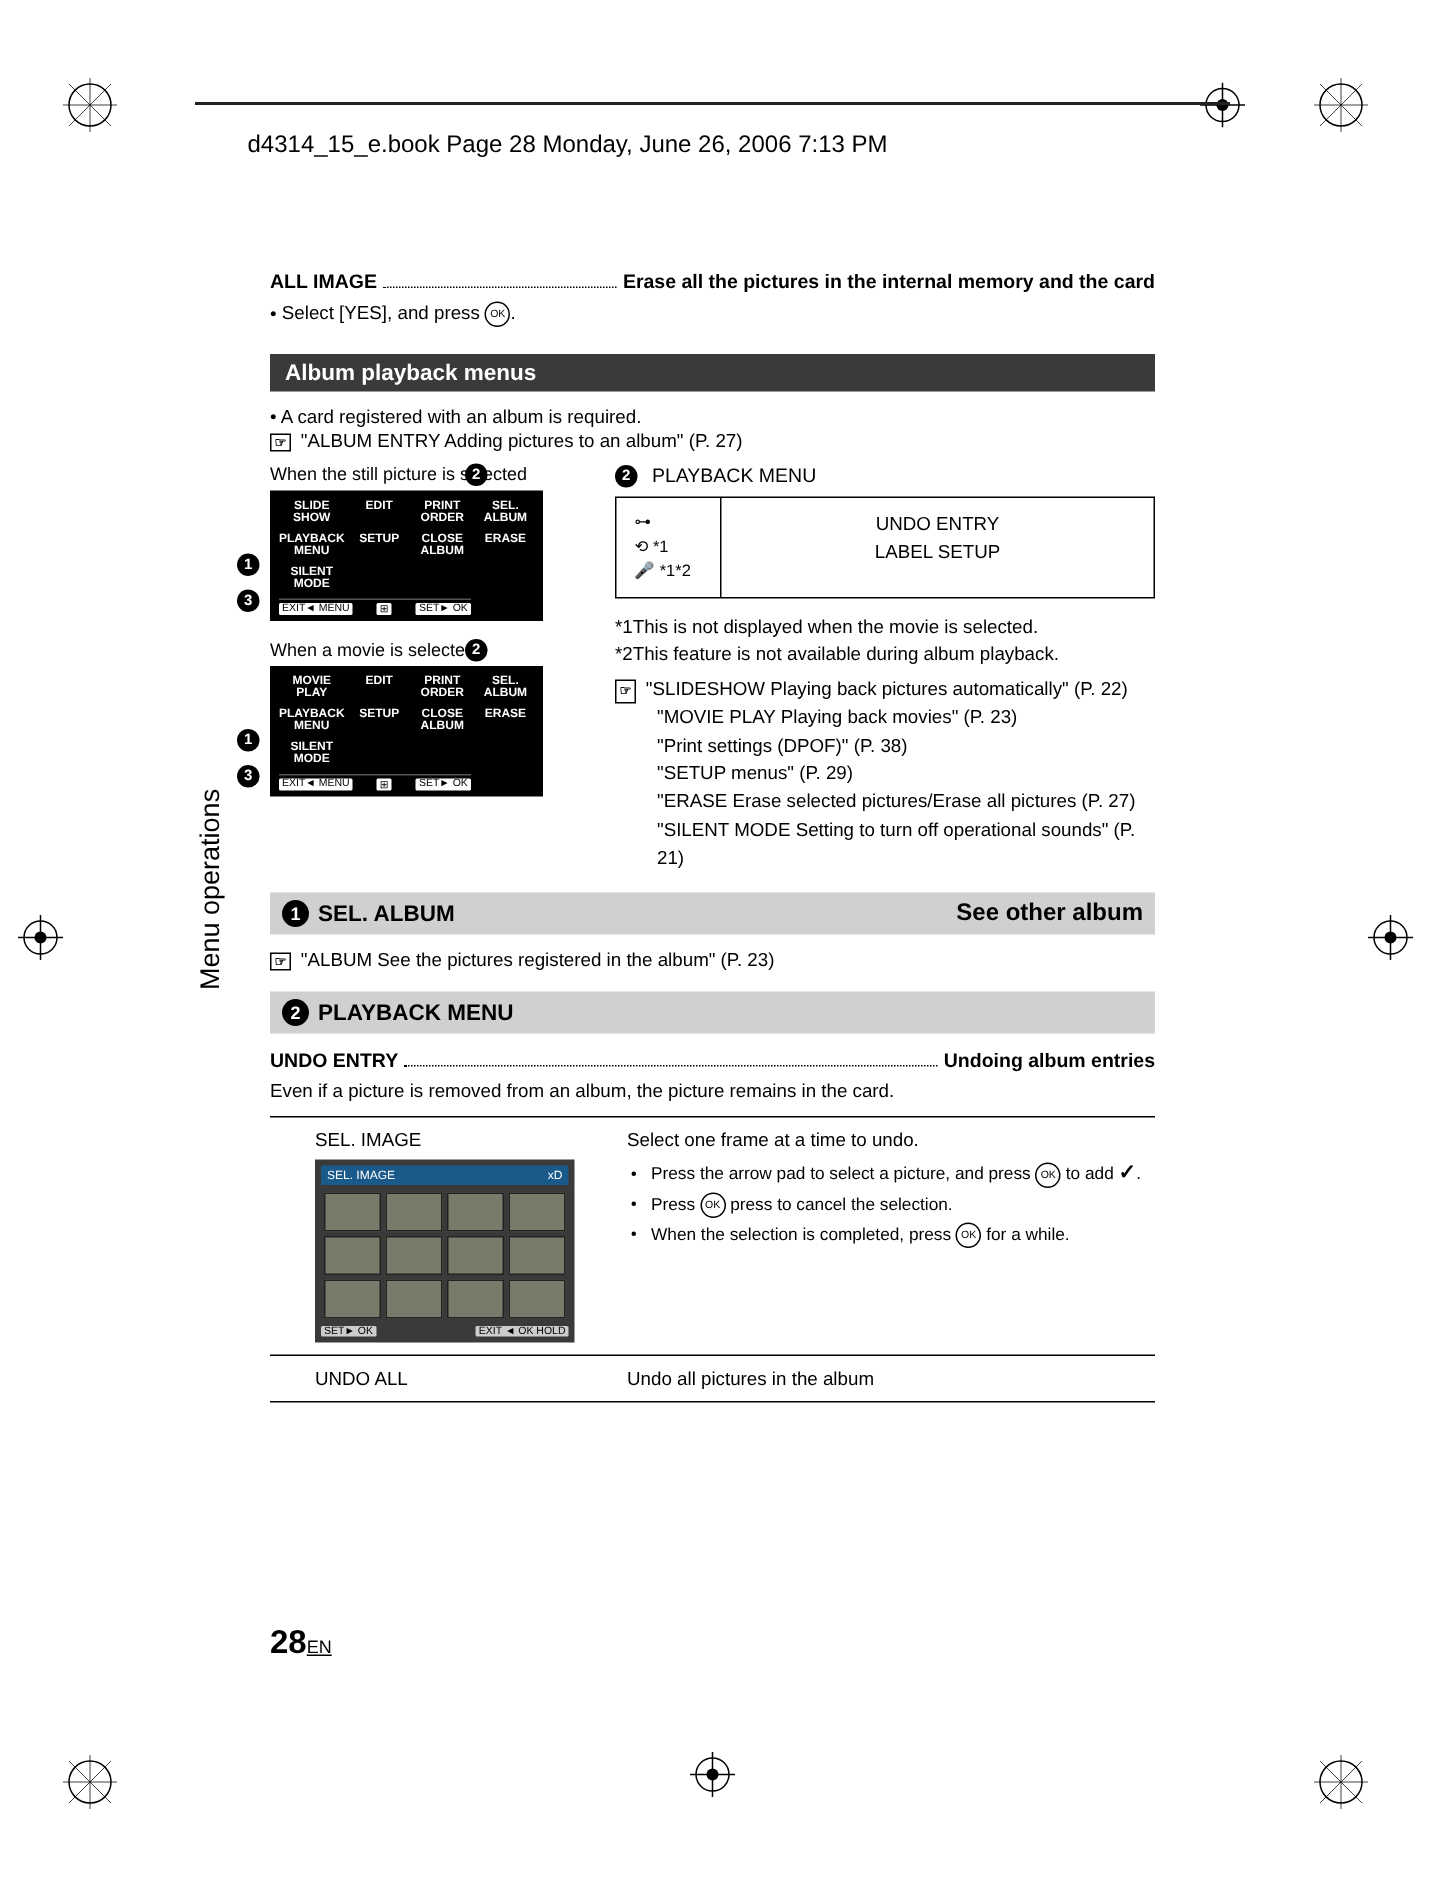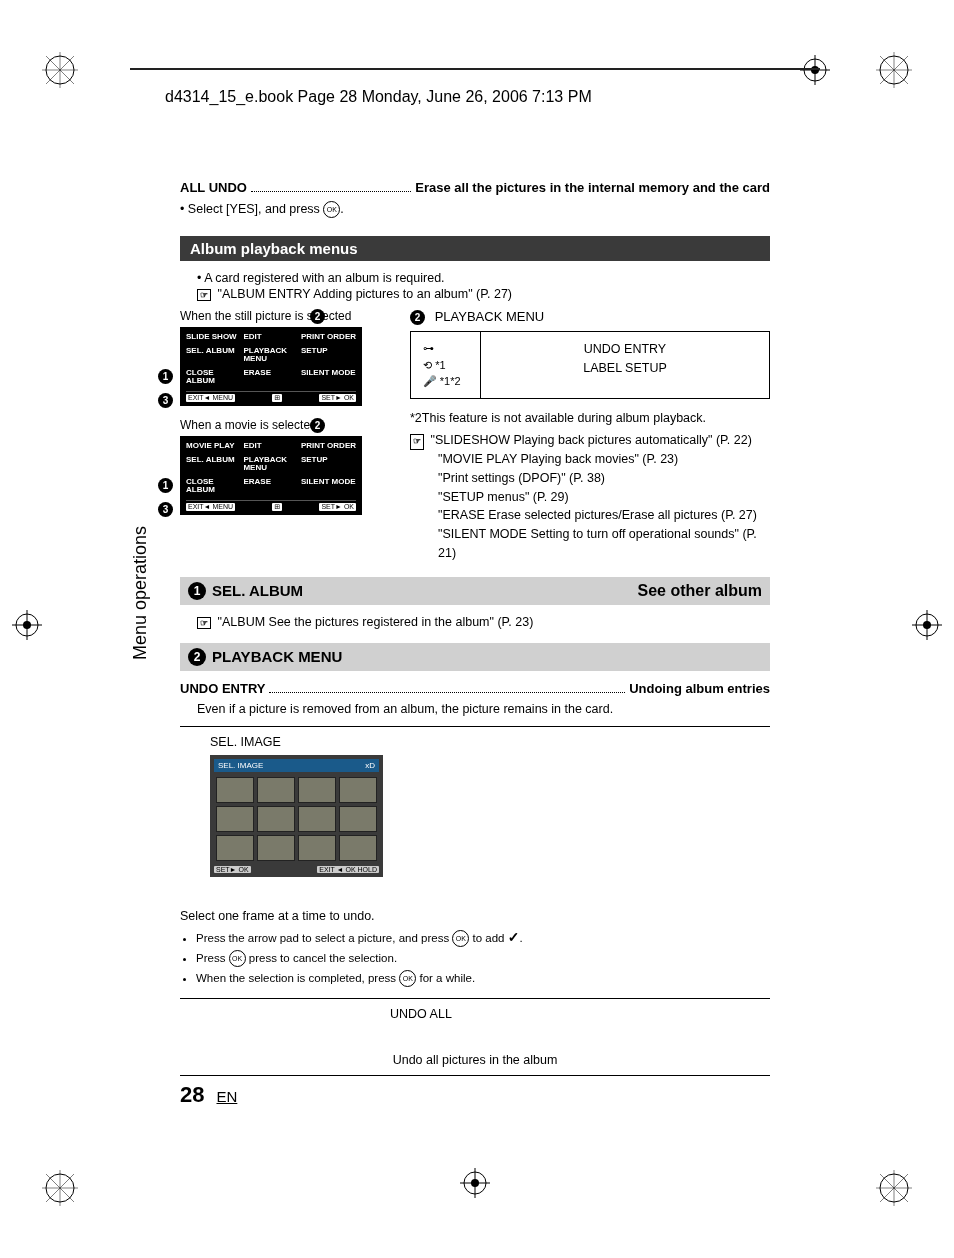--- a/index.html
+++ b/index.html
@@ -112,42 +112,43 @@
     color: #fff;
     font-size: 12px;
     font-weight: bold;
     line-height: 18px;
     text-align: center;
     margin-right: 6px;
     vertical-align: middle;
   }
   .num-circle.sm { width:15px;height:15px;font-size:10px;line-height:15px;}
 
-  .small-note { font-size: 12.5px; margin: 2px 17px; }
+  .small-note { font-size: 12.5px; margin: 2px 0; }
 
   .two-col {
     display: flex;
     gap: 20px;
     margin-top: 8px;
   }
   .two-col .left { width: 210px; }
   .two-col .right { flex: 1; }
 
   .caption { font-size: 12px; margin-bottom: 4px; }
 
   .menu-diagram {
     background: #000;
     color: #fff;
     width: 170px;
     padding: 6px 6px 4px 6px;
     font-size: 8px;
     display: grid;
-    grid-template-columns: 1fr 1fr;
+    grid-template-columns: 1fr 1fr 1fr 1fr;
     row-gap: 6px;
     column-gap: 4px;
+    text-align: center;
     margin-bottom: 12px;
     position: relative;
   }
   .menu-diagram .cell {
     font-weight: bold;
     line-height: 1.0;
     text-shadow: 0 0 2px #000;
     position:relative;
   }
   .menu-diagram .bottom-row {
@@ -187,22 +188,21 @@
   .undo-row .dots { flex:1; border-bottom: 1px dotted #000; margin: 0 4px 3px 4px;}
 
   .table-like {
     margin-top: 10px;
     font-size: 12.5px;
   }
   .table-like .trow {
     display: flex;
     border-top: 1px solid #000;
     padding: 8px 0;
-    gap: 32px;
-    flex-direction: column;
+    gap: 8px;
   }
   .table-like .trow:last-child { border-bottom: 1px solid #000; align-items: center; }
   .table-like .c1 { width: 200px; padding-left:30px;}
   .table-like .c2 { flex: 1; }
   .table-like ul { margin: 6px 0 0 0; padding-left: 16px; }
   .table-like li { margin-bottom: 3px; font-size: 11.5px;}
 
   .lcd-screenshot {
     width: 165px;
     background: #3a3a3a;
@@ -242,21 +242,21 @@
     font-size: 18px;
   }
 
   .page-num {
     position: absolute;
     left: 180px;
     bottom: 150px;
     font-size: 22px;
     font-weight: bold;
   }
-  .page-num .lang { font-size: 15px; font-weight: normal; margin-left: 12px; text-decoration: underline;}
+  .page-num .lang { font-size: 12px; font-weight: normal; margin-left: 0; text-decoration: underline;}
 
   .hand-icon {
     display:inline-block;
     font-weight:bold;
     border:1px solid #000;
     padding:0 2px;
     font-size:9px;
     margin-right:3px;
     background:#fff;
   }
@@ -331,21 +331,21 @@
     </svg></div>
 <div class="reg-top-line"></div>
 
 <div class="header-line">d4314_15_e.book  Page 28  Monday, June 26, 2006  7:13 PM</div>
 
 <div class="side-tab">Menu operations</div>
 
 <div class="page">
 
   <div class="dotted-row">
-    <span>ALL UNDO</span>
+    <span>ALL IMAGE</span>
     <span class="dots"></span>
     <span>Erase all the pictures in the internal memory and the card</span>
   </div>
   <div class="bullet-line">
     <span>Select [YES], and press </span><span class="ok-icon">OK</span>.
   </div>
 
   <div class="section-bar-dark">Album playback menus</div>
 
   <div class="small-note">• <span>A card registered with an album is required.</span></div>
@@ -407,20 +407,21 @@
           <div>⊶</div>
           <div>⟲ <span>*1</span></div>
           <div>🎤 <span>*1*2</span></div>
         </div>
         <div class="r">
           <div>UNDO ENTRY</div>
           <div>LABEL SETUP</div>
         </div>
       </div>
       <div class="ref-list">
+        <div>*1This is not displayed when the movie is selected.</div>
         <div>*2This feature is not available during album playback.</div>
       </div>
       <div class="ref-list" style="margin-top:4px">
         <div><span class="hand-icon">☞</span> <span>"SLIDESHOW Playing back pictures automatically" (P. 22)</span></div>
         <div class="indent">"MOVIE PLAY Playing back movies" (P. 23)</div>
         <div class="indent">"Print settings (DPOF)" (P. 38)</div>
         <div class="indent">"SETUP menus" (P. 29)</div>
         <div class="indent">"ERASE Erase selected pictures/Erase all pictures (P. 27)</div>
         <div class="indent">"SILENT MODE Setting to turn off operational sounds" (P. 21)</div>
       </div>

